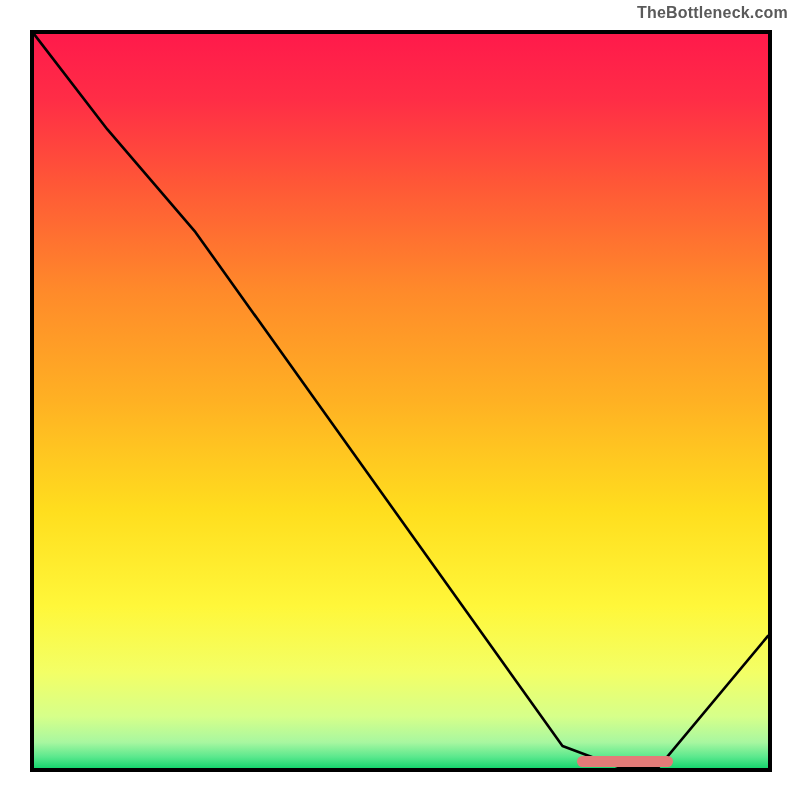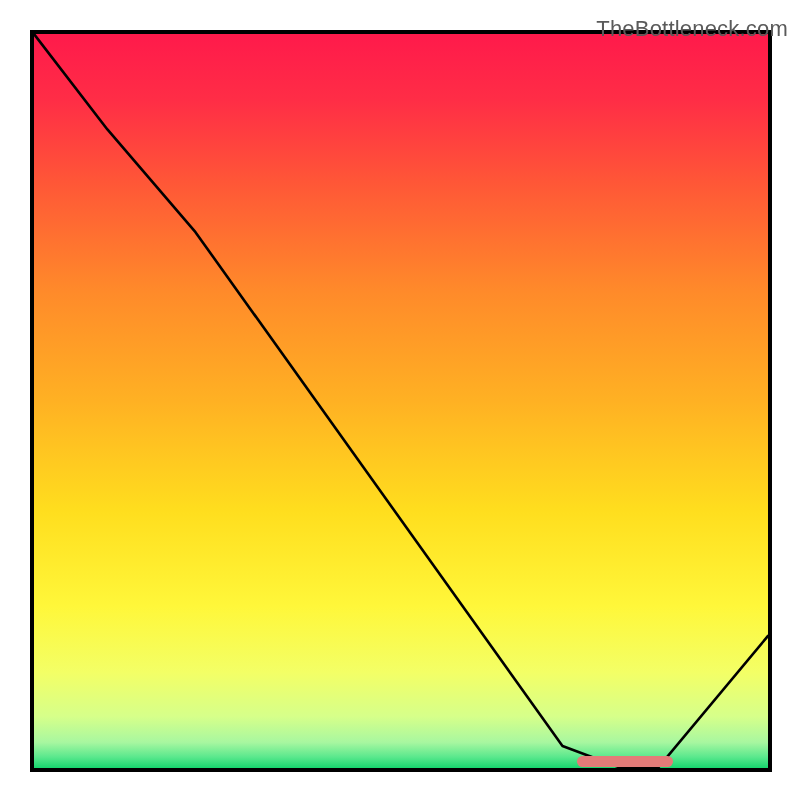--- a/index.html
+++ b/index.html
@@ -6,24 +6,24 @@
     margin: 0;
     padding: 0;
     width: 800px;
     height: 800px;
     background: #ffffff;
     font-family: Arial, Helvetica, sans-serif;
     overflow: hidden;
   }
   .watermark {
     position: absolute;
-    top: 16px;
+    top: 4px;
     right: 12px;
-    font-size: 22px;
-    font-weight: 400;
+    font-size: 16px;
+    font-weight: 700;
     color: #5a5a5a;
     letter-spacing: 0.2px;
     z-index: 3;
   }
   .plot-frame {
     position: absolute;
     left: 30px;
     top: 30px;
     width: 742px;
     height: 742px;

